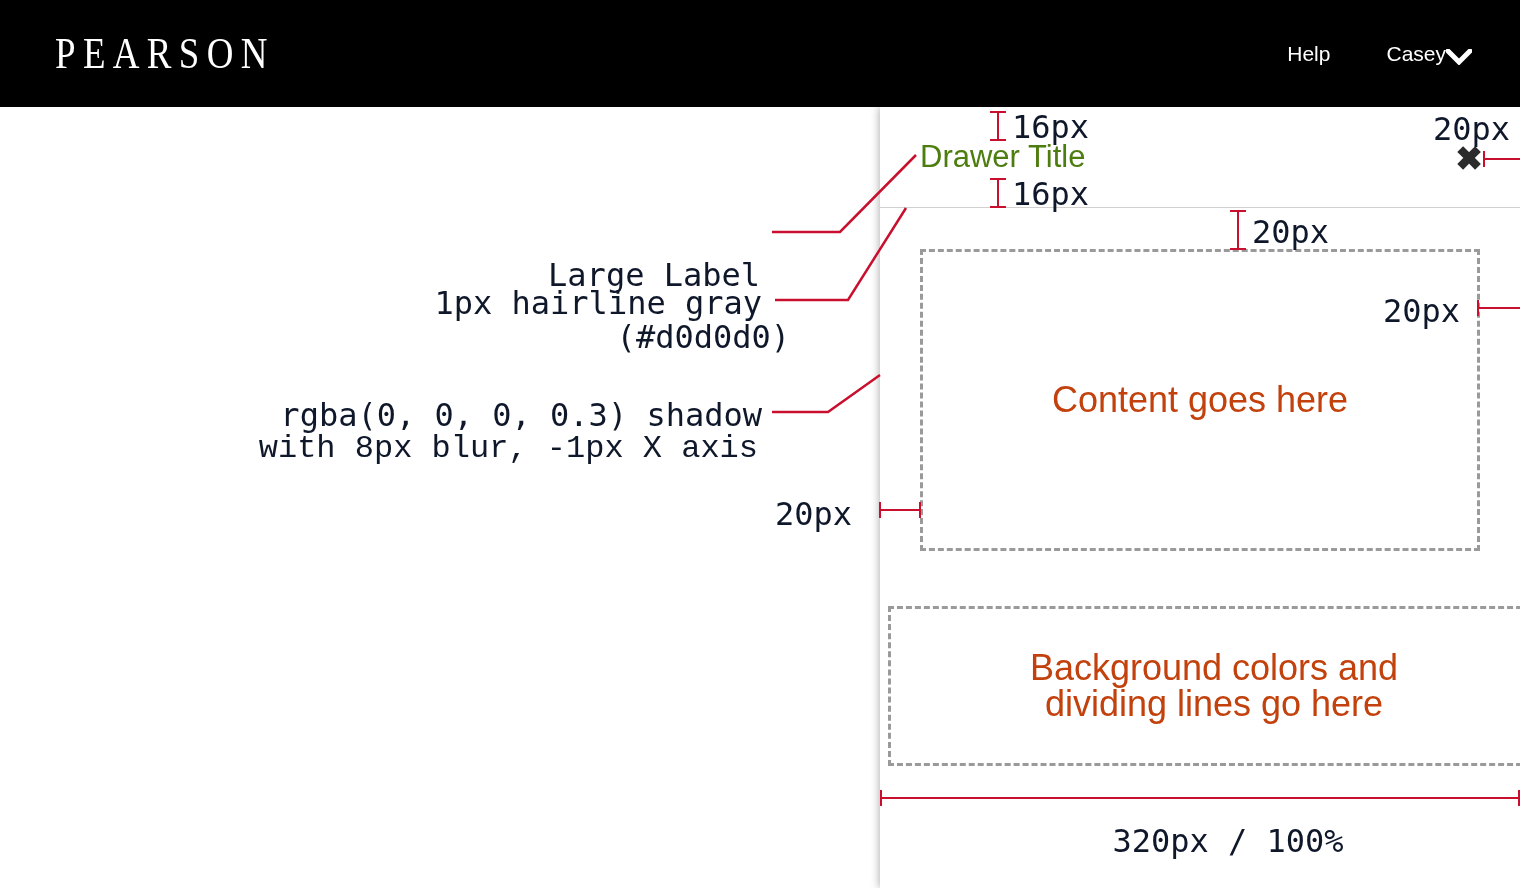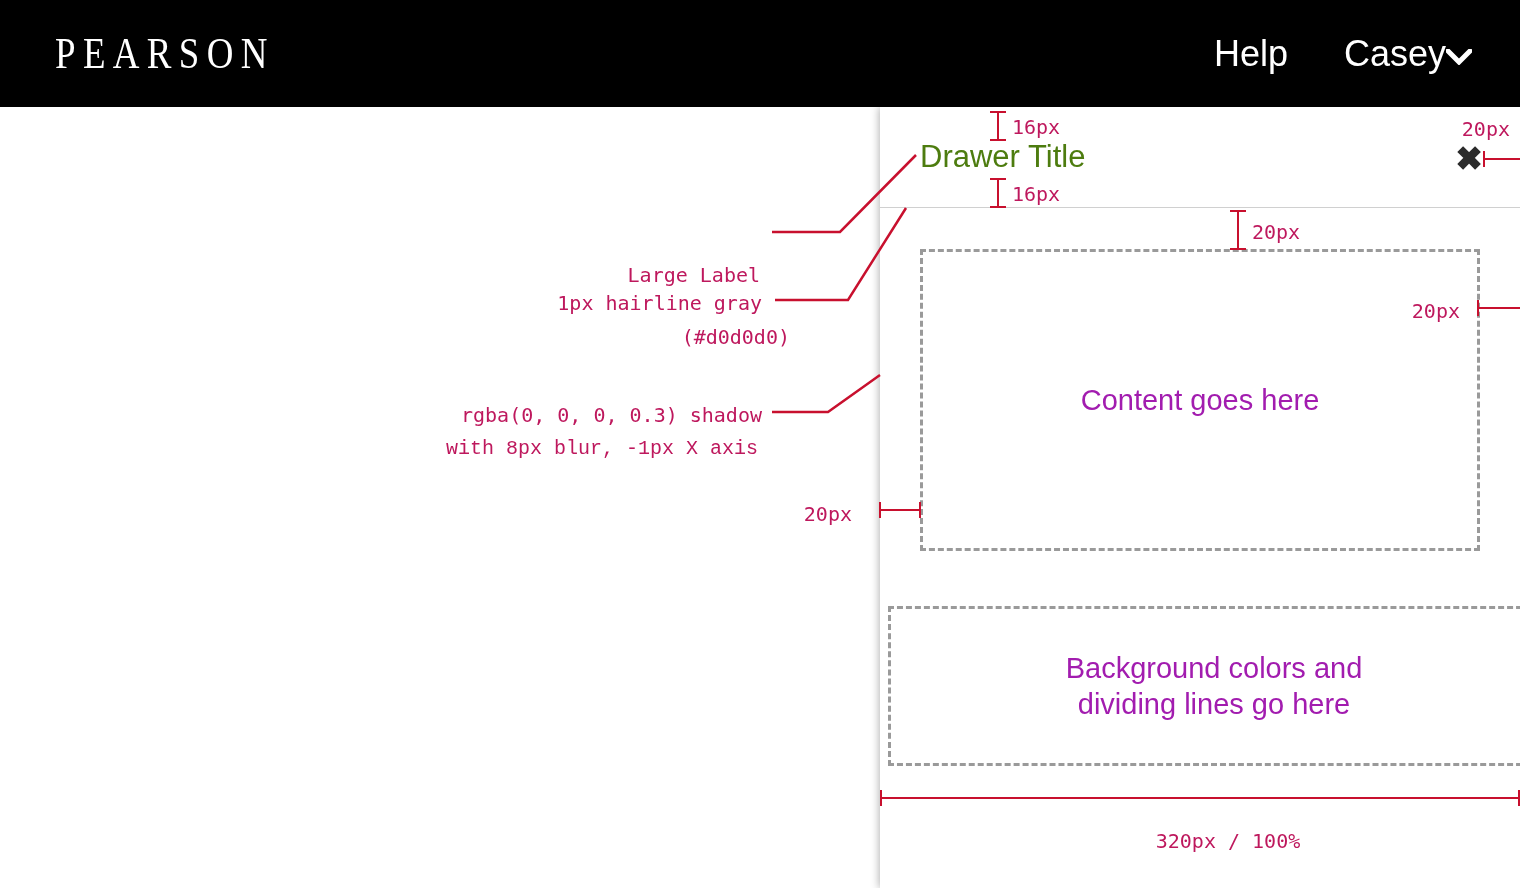--- a/index.html
+++ b/index.html
@@ -45,21 +45,21 @@
     position: absolute;
     right: 48px;
     top: 0;
     height: 107px;
     display: flex;
     align-items: center;
     gap: 56px;
   }
   .header-link {
     color: #ffffff;
-    font-size: 36px;
+    font-size: 21px;
     font-weight: 400;
     line-height: 1;
     white-space: nowrap;
   }
   .user-menu {
     display: flex;
     align-items: center;
   }
   .chevron-down {
     display: inline-block;
@@ -113,22 +113,22 @@
     background: #d0d0d0;
   }
   .placeholder-box {
     position: absolute;
     border: 3px dashed #9a9a9a;
     box-sizing: border-box;
     display: flex;
     align-items: center;
     justify-content: center;
     text-align: center;
-    color: #a21caf;
-    font-size: 29px;
+    color: #c2410c;
+    font-size: 36px;
     line-height: 36px;
   }
   .box-content {
     left: 40px;
     top: 142px;
     width: 560px;
     height: 302px;
   }
   .box-background {
     left: 8px;
@@ -141,23 +141,23 @@
   .ann-layer {
     position: absolute;
     left: 0; top: 0;
     width: 1520px;
     height: 888px;
     z-index: 60;
     pointer-events: none;
   }
   .ann-text {
     position: absolute;
-    color: #be185d;
+    color: #0f172a;
     font-family: "DejaVu Sans Mono", monospace;
-    font-size: 20px;
+    font-size: 32px;
     line-height: 34px;
     white-space: pre;
   }
   .ann-text.right {
     text-align: right;
   }
   .ann-text.center {
     text-align: center;
   }
   .ann-svg {

